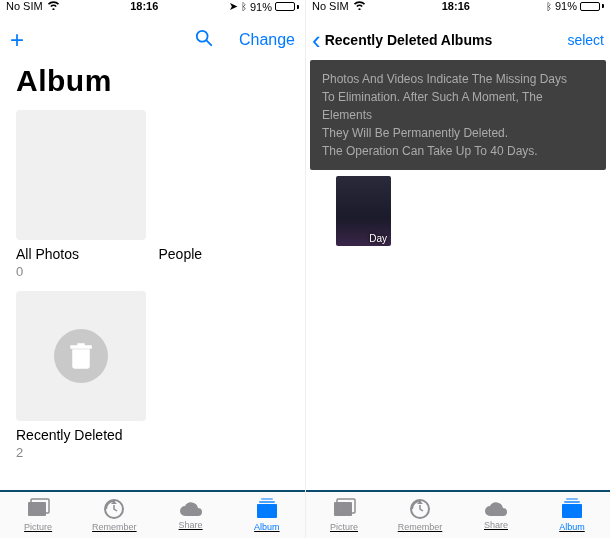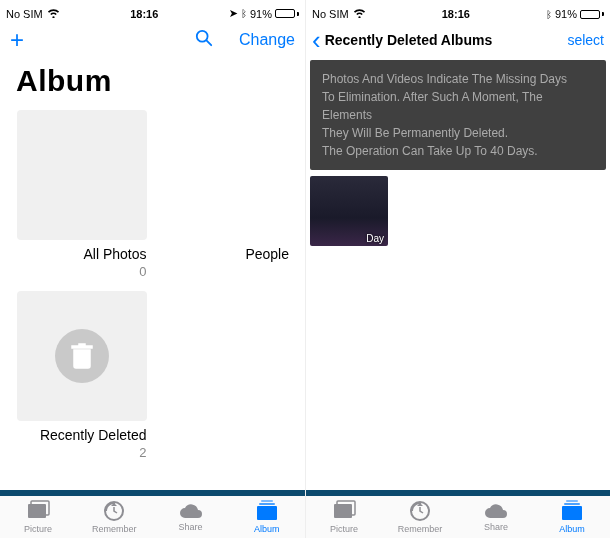--- a/index.html
+++ b/index.html
@@ -1,20 +1,20 @@
 <!DOCTYPE html>
 <html><head>
   <meta charset="utf-8">
   <style>
     * { margin: 0; padding: 0; box-sizing: border-box; }
     body { font-family: -apple-system, Helvetica, Arial, sans-serif; background: #fff; width: 610px; height: 538px; display: flex; }
     .phone { width: 305px; height: 538px; display: flex; flex-direction: column; background: #fff; position: relative; }
     .phone + .phone { border-left: 1px solid #eee; }
     
-    .status-bar { height: 20px; display: flex; align-items: flex-end; justify-content: space-between; padding: 0 6px; font-size: 11px; font-weight: 500; }
+    .status-bar { height: 20px; display: flex; align-items: flex-start; justify-content: space-between; padding: 0 6px; font-size: 11px; font-weight: 500; }
     .status-left { display: flex; align-items: center; gap: 4px; }
     .status-center { font-weight: 600; }
     .status-right { display: flex; align-items: center; gap: 3px; font-size: 11px; }
     .carrier { font-weight: 500; }
     .wifi-icon svg { width: 13px; height: 10px; }
     .battery { display: inline-flex; align-items: center; gap: 2px; }
     .battery-body { width: 20px; height: 9px; border: 1px solid #000; border-radius: 2px; position: relative; padding: 1px; }
     .battery-fill { background: #000; height: 100%; width: 91%; border-radius: 1px; }
     .battery-tip { width: 2px; height: 4px; background: #000; border-radius: 0 1px 1px 0; }
     
@@ -25,40 +25,40 @@
     .search-icon svg { width: 18px; height: 18px; }
     .back-chevron { font-size: 26px; font-weight: 300; }
     .nav-title { color: #000; font-weight: 600; font-size: 15px; }
     .nav-item, .nav-right-text { color: #007aff; font-size: 16px; }
     
     .title-section { padding: 4px 16px 12px; }
     .big-title { font-size: 30px; font-weight: 700; letter-spacing: 0.5px; }
     
     .content { flex: 1; padding: 0 16px; overflow: hidden; }
     .album-grid { display: grid; grid-template-columns: 1fr 1fr; gap: 12px; }
-    .album-item { display: flex; flex-direction: column; align-items: flex-end; }
+    .album-item { display: flex; flex-direction: column; }
     .album-thumb { width: 130px; height: 130px; background: #f0f0f0; border-radius: 4px; display: flex; align-items: center; justify-content: center; position: relative; }
     .album-thumb.people { display: grid; grid-template-columns: 1fr 1fr; grid-template-rows: 1fr 1fr; gap: 2px; background: transparent; }
     .album-thumb.people .cell { background: #f0f0f0; border-radius: 2px; }
     .album-label { font-size: 14px; margin-top: 6px; color: #000; }
     .album-count { font-size: 13px; color: #888; margin-top: 2px; }
     .place-pin { width: 54px; height: 54px; background: #fff; border-radius: 6px; position: relative; }
     .place-pin::after { content: ''; position: absolute; bottom: -8px; left: 50%; transform: translateX(-50%); width: 0; height: 0; border-left: 8px solid transparent; border-right: 8px solid transparent; border-top: 10px solid #fff; }
     .trash-circle { width: 54px; height: 54px; background: #c9c9c9; border-radius: 50%; display: flex; align-items: center; justify-content: center; }
     .trash-circle svg { width: 24px; height: 28px; }
     
     .info-banner { background: #404040; padding: 10px 12px; font-size: 12px; color: #aaa; line-height: 1.5; margin: 0 4px 6px; border-radius: 2px; }
     
     .deleted-thumbs { display: flex; gap: 2px; padding: 0 4px; }
-    .del-thumb { width: 78px; height: 70px; background: linear-gradient(180deg, #2a2a3a 0%, #1a1a2a 60%, #3a2648 100%); border-radius: 2px; display: flex; align-items: flex-end; justify-content: flex-end; padding: 2px 4px; color: #fff; font-size: 11px; position: relative; overflow: hidden; }
+    .del-thumb { width: 55px; height: 70px; background: linear-gradient(180deg, #2a2a3a 0%, #1a1a2a 60%, #3a2648 100%); border-radius: 2px; display: flex; align-items: flex-end; justify-content: flex-end; padding: 2px 4px; color: #fff; font-size: 11px; position: relative; overflow: hidden; margin-left: 26px; }
     .del-thumb.keys { background: #1a1a1a; display: grid; grid-template-columns: repeat(4, 1fr); grid-template-rows: repeat(4, 1fr); gap: 1px; padding: 0; }
     .del-thumb.keys .k { background: #2a2a2a; border: 1px solid #444; }
     .del-thumb .days-label { position: absolute; bottom: 2px; right: 4px; color: #fff; font-size: 10px; text-shadow: 0 0 3px #000; }
     
-    .tab-bar { height: 48px; border-top: 6px solid #0c4a6e; display: flex; background: #fafafa; }
+    .tab-bar { height: 48px; border-top: 2px solid #0c4a6e; display: flex; background: #fafafa; text-decoration: underline; }
     .tab-item { flex: 1; display: flex; flex-direction: column; align-items: center; justify-content: center; gap: 2px; color: #8e8e93; font-size: 9px; }
     .tab-item.active { color: #007aff; }
     .tab-item svg { width: 24px; height: 22px; }
     .tab-item .cloud { width: 26px; height: 18px; }
   </style>
 </head>
 <body>
 
 <div class="phone">
   <div class="status-bar">

